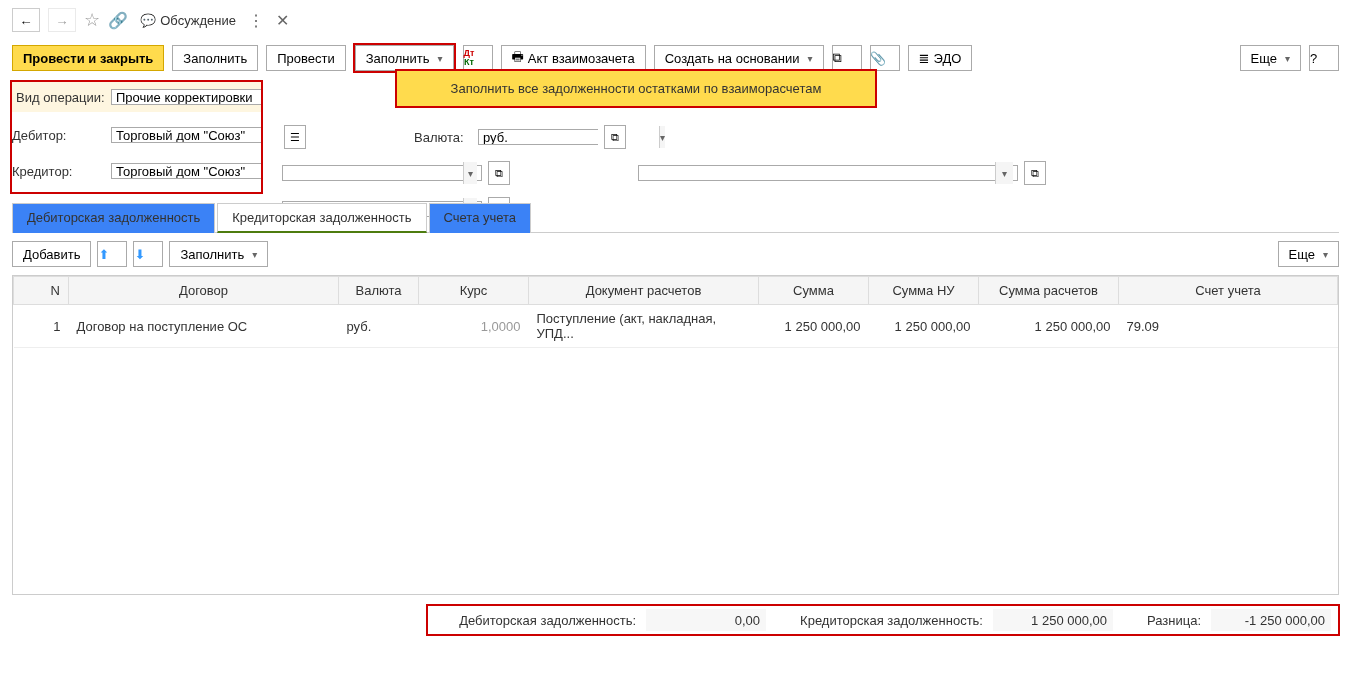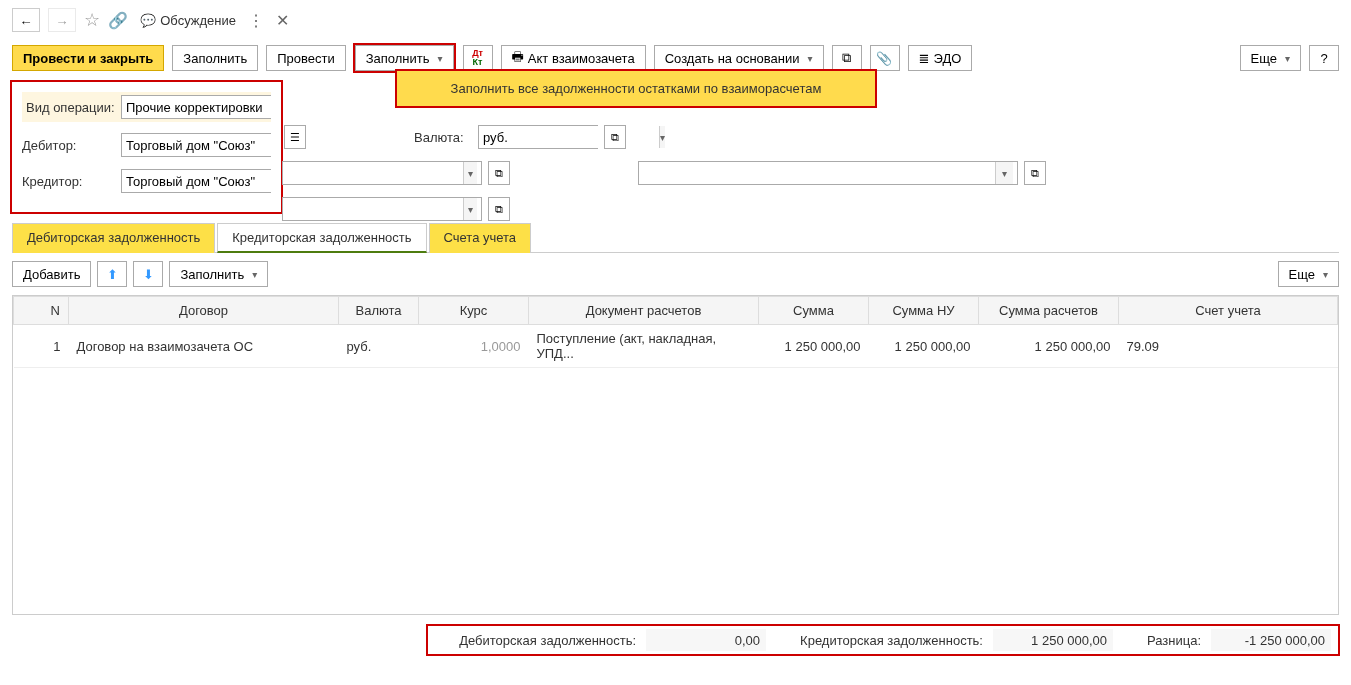--- a/index.html
+++ b/index.html
@@ -12,42 +12,42 @@
 .title { font-size: 20px; margin-left: 6px; flex: 1; }
 .header-right { display: flex; align-items: center; gap: 12px; }
 .icon-btn { cursor: pointer; color: #666; font-size: 16px; }
 .discuss-link { display: flex; align-items: center; gap: 4px; color: #333; cursor: pointer; }
 
 
 .toolbar { display: flex; align-items: center; padding: 4px 12px 10px; gap: 8px; flex-wrap: wrap; position: relative; }
 .btn { height: 26px; padding: 0 10px; border: 1px solid #aaa; background: #fff; cursor: pointer; font-size: 13px; display: inline-flex; align-items: center; gap: 4px; }
 .btn-yellow { background: #ffdb4d; border-color: #d4a700; font-weight: bold; }
 .btn-drop::after { content: "▾"; margin-left: 4px; font-size: 10px; color: #666; }
-.btn-icon { width: 30px; padding: 0; justify-content: center; }
+.btn-icon { width: 30px; padding: 0; justify-content: flex-start; }
 .toolbar-right { margin-left: auto; display: flex; gap: 8px; }
 .red-outline { outline: 2px solid #c00; outline-offset: -1px; }
 
 
 .fill-menu { position: absolute; left: 396px; top: 30px; background: #ffdb4d; border: 1px solid #d4a700; padding: 10px 16px; z-index: 10; white-space: nowrap; width: 480px; text-align: center; }
 
 
 .form-area { padding: 0 12px 10px; position: relative; }
 .op-row { display: flex; align-items: center; height: 30px; margin-bottom: 8px; background: #fef6e0; padding: 2px 0 2px 4px; width: fit-content; }
 .form-row { display: flex; align-items: center; height: 30px; margin-bottom: 6px; gap: 4px; }
 .label { width: 95px; font-size: 13px; }
 .label-ot { width: auto; margin: 0 6px; }
-.field { height: 24px; border: 1px solid #aaa; padding: 0 4px; font-size: 13px; background: #fff; display: inline-flex; align-items: center; }
+.field { height: 16px; border: 1px solid #aaa; padding: 0 4px; font-size: 13px; background: #fff; display: inline-flex; align-items: center; }
 .field-input { flex: 1; border: none; outline: none; font-size: 13px; height: 100%; }
 .field-btn { width: 18px; height: 22px; border: none; border-left: 1px solid #ccc; background: #f5f5f5; cursor: pointer; font-size: 10px; color: #666; display: inline-flex; align-items: center; justify-content: center; }
 .ext-btn { width: 22px; height: 24px; border: 1px solid #aaa; background: #fff; cursor: pointer; font-size: 11px; display: inline-flex; align-items: center; justify-content: center; margin-left: 2px; }
-.red-block { outline: 2px solid #c00; padding: 10px; display: inline-block; margin-right: 6px; }
+.red-block { outline: 2px solid #c00; padding: 0; display: inline-block; margin-right: 6px; }
 
 
 .tabs { display: flex; border-bottom: 1px solid #ccc; margin: 0 12px; }
-.tab { padding: 6px 14px; border: 1px solid #ccc; border-bottom: none; background: #fde047; cursor: pointer; margin-right: 2px; position: relative; top: 1px; }
+.tab { padding: 6px 14px; border: 1px solid #ccc; border-bottom: none; background: #3b82f6; cursor: pointer; margin-right: 2px; position: relative; top: 1px; }
 .tab.active { background: #fff; border-bottom: 2px solid #4d7c0f; }
 
 
 .table-toolbar { display: flex; align-items: center; padding: 8px 12px; gap: 6px; }
 
 
 .table-wrap { margin: 0 12px; border: 1px solid #ccc; height: 320px; overflow: auto; }
 table { width: 100%; border-collapse: collapse; }
 th { background: #f5f5f5; border: 1px solid #ddd; padding: 6px 8px; text-align: center; font-weight: normal; font-size: 13px; height: 28px; }
 td { border-bottom: 1px solid #eee; padding: 6px 8px; font-size: 13px; height: 28px; }
@@ -201,21 +201,21 @@
         <th style="width:230px">Документ расчетов</th>
         <th style="width:110px">Сумма</th>
         <th style="width:110px">Сумма НУ</th>
         <th style="width:140px">Сумма расчетов</th>
         <th>Счет учета</th>
       </tr>
     </thead>
     <tbody>
       <tr>
         <td class="num-col">1</td>
-        <td>Договор на взаимозачета ОС</td>
+        <td>Договор на поступление ОС</td>
         <td>руб.</td>
         <td class="txt-right" style="color:#999">1,0000</td>
         <td>Поступление (акт, накладная, УПД...</td>
         <td class="txt-right">1 250 000,00</td>
         <td class="txt-right">1 250 000,00</td>
         <td class="txt-right">1 250 000,00</td>
         <td>79.09</td>
       </tr>
     </tbody>
   </table>

